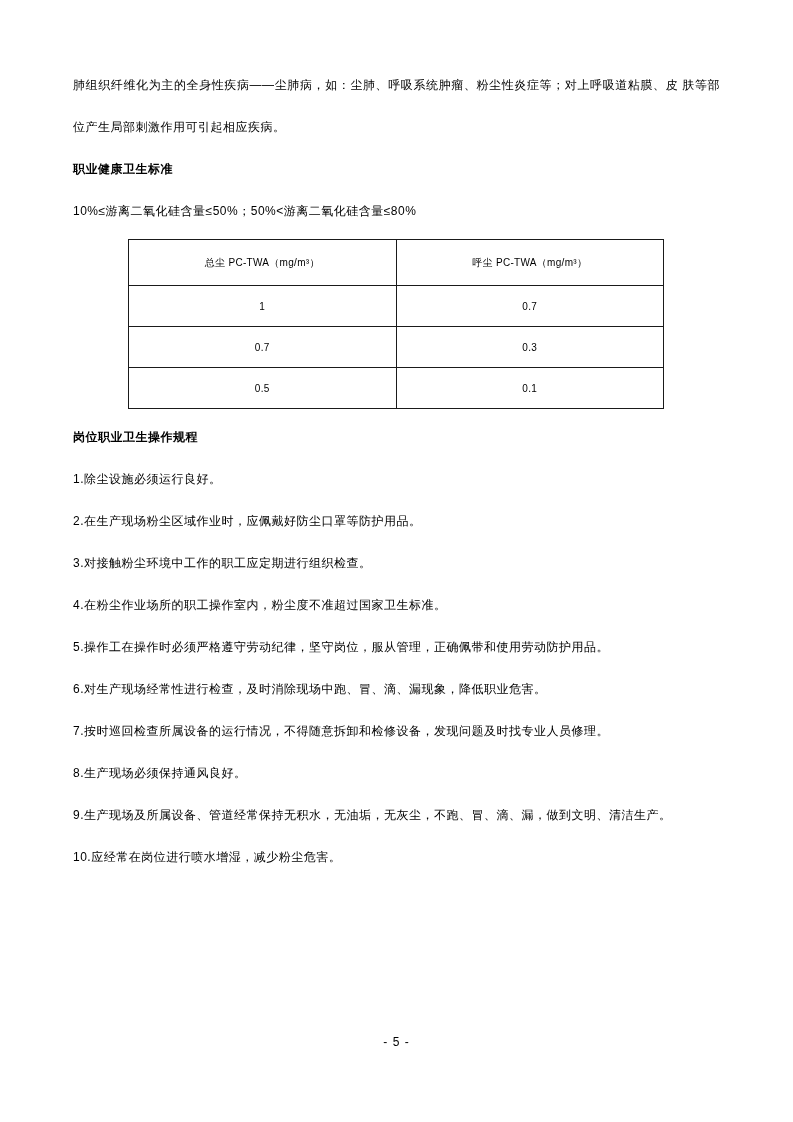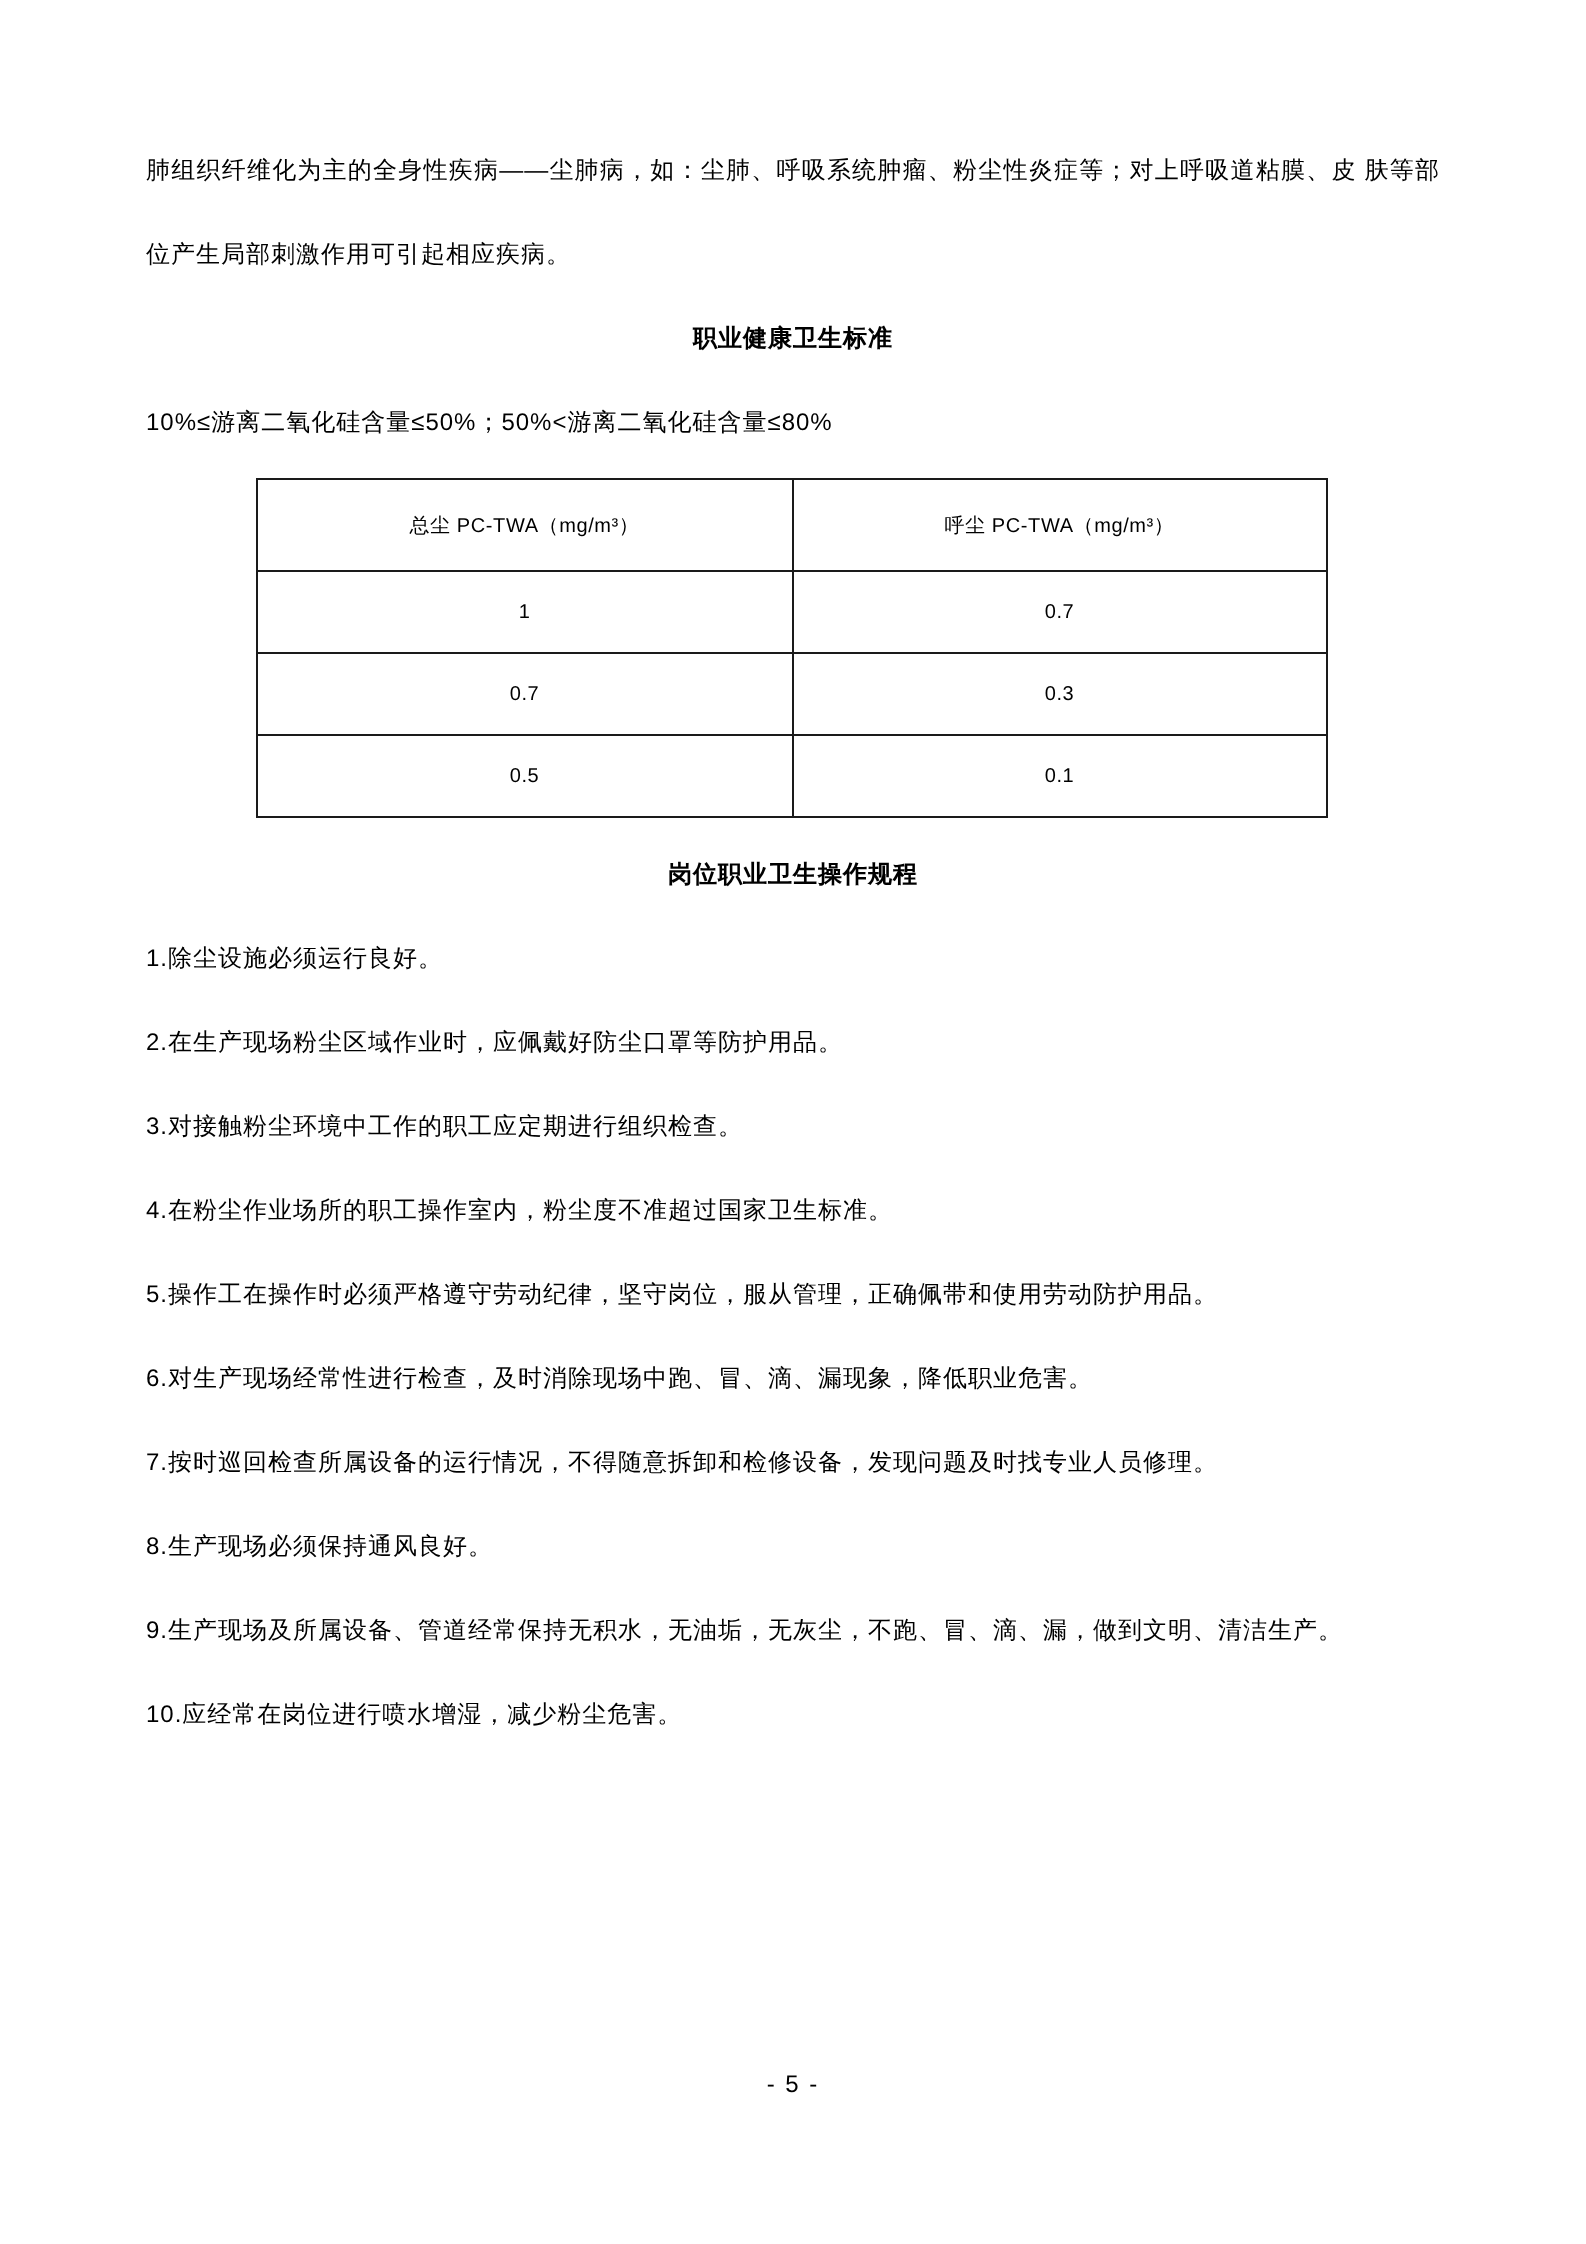--- a/index.html
+++ b/index.html
@@ -28,21 +28,20 @@
     font-size: 12px;
     line-height: 42px;
     letter-spacing: 0.5px;
   }
   .para.justify {
     text-align: justify;
     text-justify: inter-ideograph;
   }
   .heading {
     font-weight: bold;
-    text-align: center;
   }
   table.pctwa {
     border-collapse: collapse;
     table-layout: fixed;
     width: 536px;
     margin: 7px 0 7px 55px;
   }
   table.pctwa th, table.pctwa td {
     border: 1.2px solid #1a1a1a;
     text-align: center;

